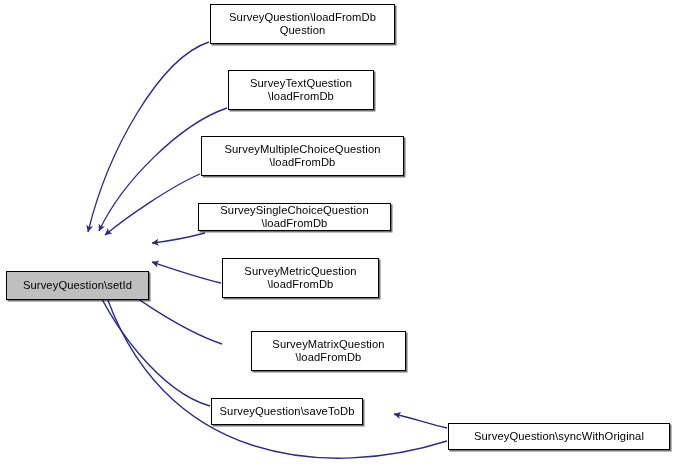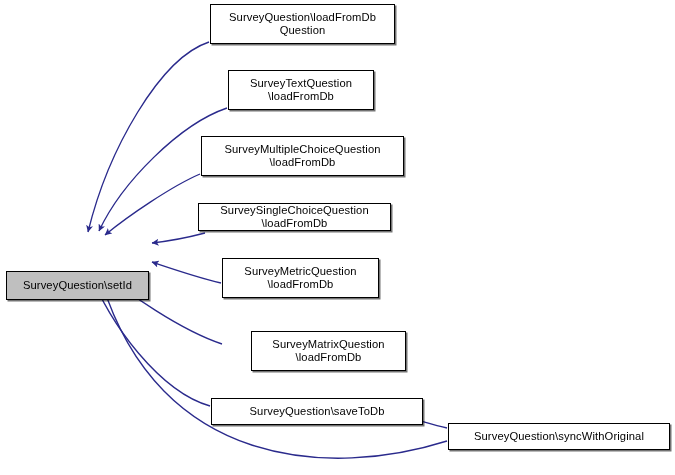--- a/index.html
+++ b/index.html
@@ -107,21 +107,21 @@
   <div class="graph-node" style="left:222px; top:258px; width:157px; height:40px;">
     <span class="node-label">SurveyMetricQuestion
 \loadFromDb</span>
   </div>
 
   <div class="graph-node" style="left:223px; top:331px; width:155px; height:40px;margin-left:28px;">
     <span class="node-label">SurveyMatrixQuestion
 \loadFromDb</span>
   </div>
 
-  <div class="graph-node" style="left:211px; top:398px; width:212px; height:27px;">
+  <div class="graph-node" style="left:211px; top:398px; width:152px; height:27px;">
     <span class="node-label">SurveyQuestion\saveToDb</span>
   </div>
 
   <div class="graph-node" style="left:448px; top:423px; width:222px; height:27px;text-align:right;">
     <span class="node-label">SurveyQuestion\syncWithOriginal</span>
   </div>
 
 </div>
 
 </body></html>

